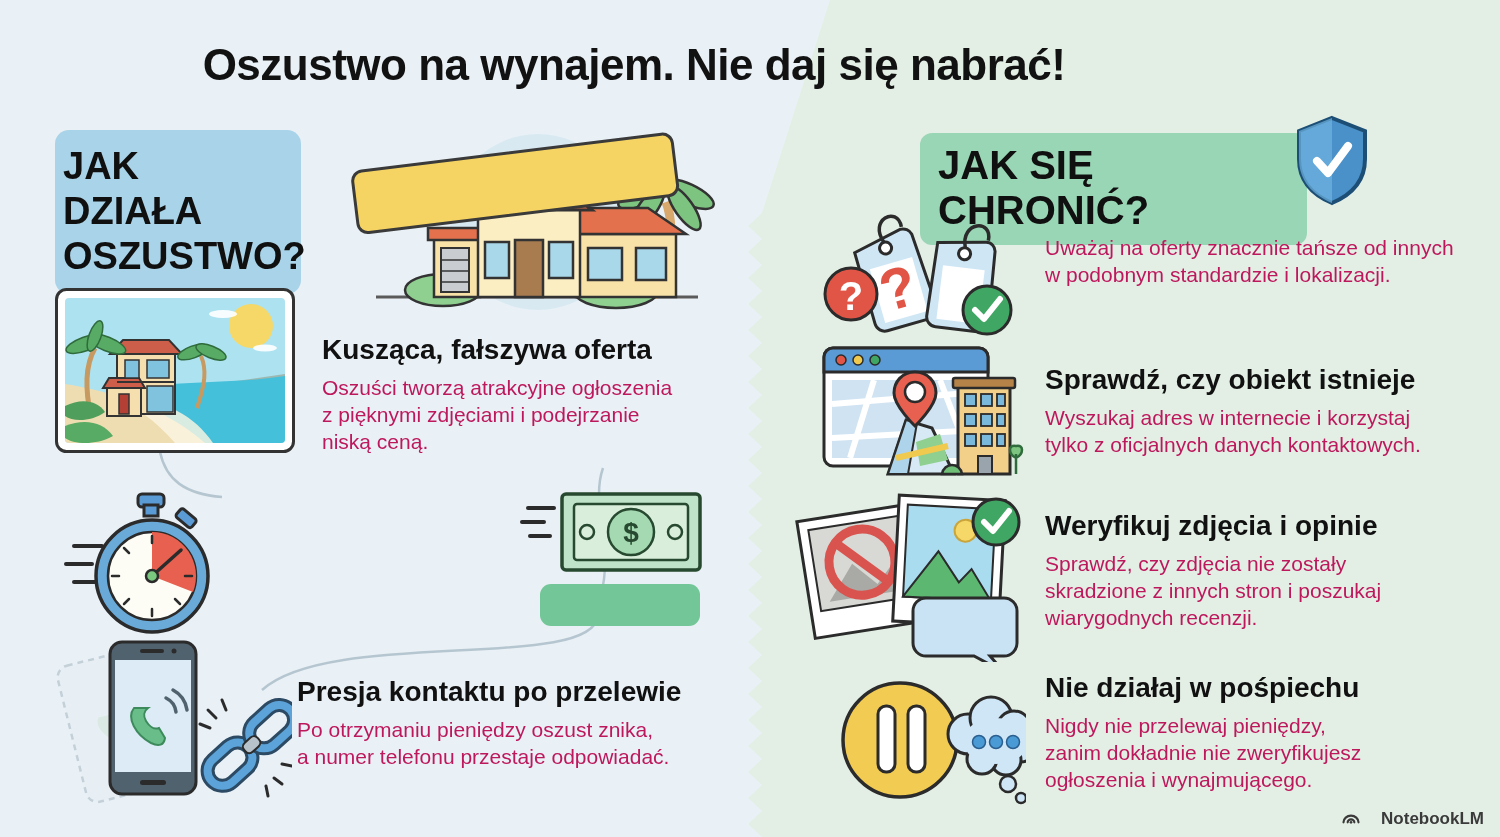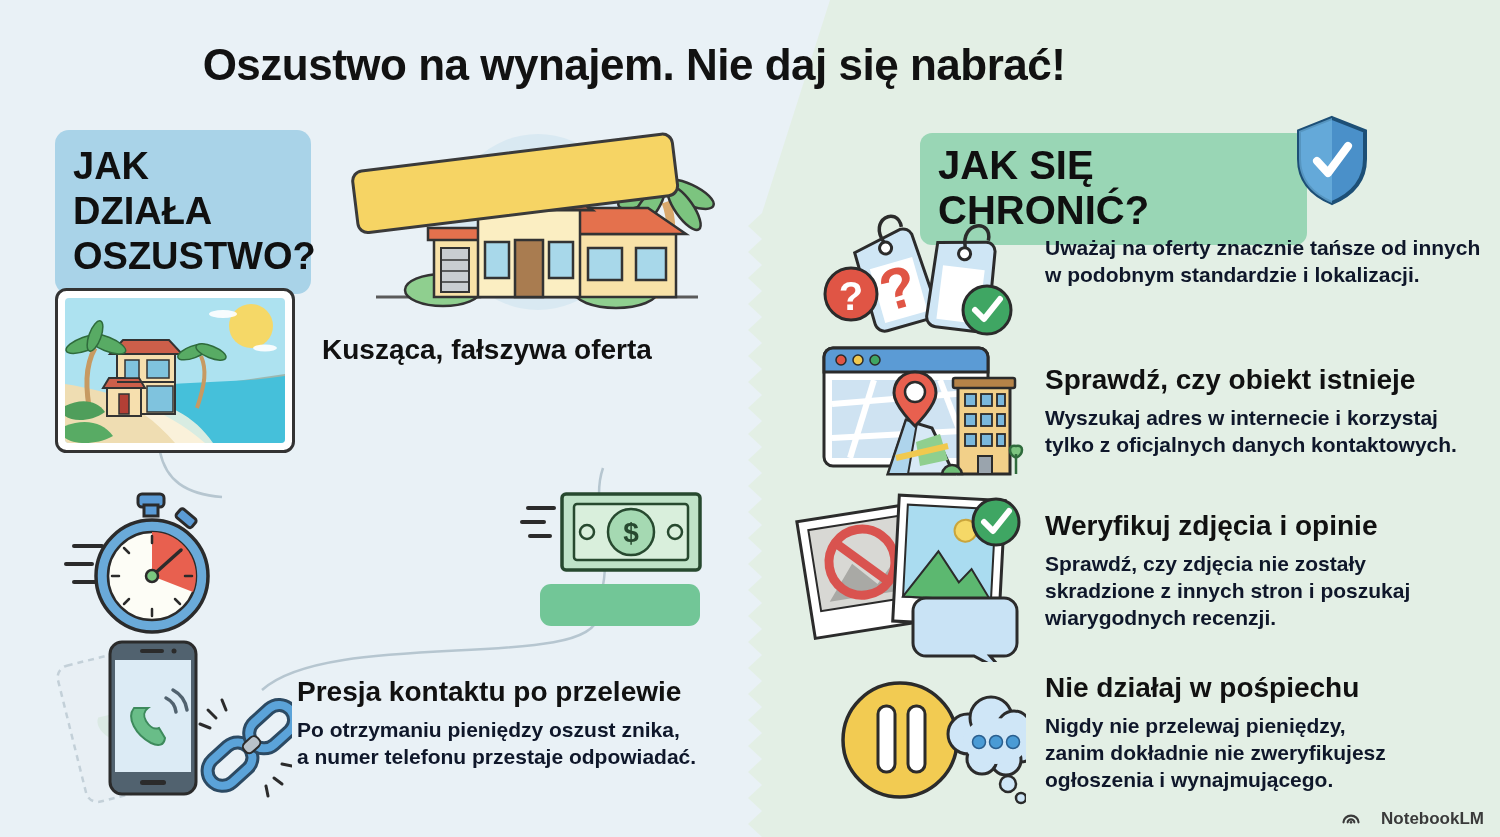--- a/index.html
+++ b/index.html
@@ -2,26 +2,26 @@
 <html><head>
 <meta charset="utf-8">
 <style>
   html,body{margin:0;padding:0;}
   body{font-family:"Liberation Sans", sans-serif;}
   .canvas{position:relative;width:1500px;height:837px;overflow:hidden;background:#e9f1f6;}
   .abs{position:absolute;}
   .pre{white-space:pre-line;}
   .bg-svg{position:absolute;left:0;top:0;pointer-events:none;}
   .title{left:0;top:40px;width:1268px;text-align:center;font-size:44px;font-weight:800;color:#121212;letter-spacing:-0.5px;}
-  .badge-left{left:55px;top:130px;width:224px;background:#a9d3e8;border-radius:14px;padding:14px 14px 16px 18px;
+  .badge-left{left:55px;top:130px;width:224px;background:#a9d3e8;border-radius:14px;padding:14px 14px 16px 8px;
     font-size:38px;font-weight:800;color:#101010;line-height:1.18;}
   .badge-right{left:920px;top:133px;width:340px;background:#99d6b5;border-radius:12px;padding:10px 29px 12px 18px;
     font-size:40px;font-weight:800;color:#101010;}
   .sec-head{font-size:28px;font-weight:800;color:#111;}
-  .sec-body{font-size:21px;color:#0f172a;line-height:1.29;margin-top:8px;font-weight:bold;}
+  .sec-body{font-size:21px;color:#be185d;line-height:1.29;margin-top:8px;}
   .textblock{position:absolute;}
   .footer{right:16px;bottom:8px;display:flex;align-items:center;gap:20px;color:#3a3a3a;
     font-size:17px;font-weight:700;}
   svg{display:block;}
 </style>
 </head>
 <body>
 
 <div class="canvas">
 
@@ -117,20 +117,23 @@
         <path d="M10,118 C26,110 42,112 50,124 C36,134 18,134 10,128 Z" fill="#4f9e5b"></path>
         <path d="M10,138 C30,130 48,134 58,148 C40,158 18,156 10,150 Z" fill="#58ab64"></path>
         <ellipse cx="168" cy="26" rx="14" ry="4" fill="#fff" opacity="0.9"></ellipse>
         <ellipse cx="210" cy="60" rx="12" ry="3.5" fill="#fff" opacity="0.9"></ellipse>
       </g>
     </svg>
   </div>
 
   <div class="textblock" style="left:322px;top:334px;">
     <div class="sec-head">Kusząca, fałszywa oferta</div>
+    <div class="sec-body pre">Oszuści tworzą atrakcyjne ogłoszenia
+z pięknymi zdjęciami i podejrzanie
+niską ceną.</div>
   </div>
 
   <div class="abs" style="left:62px;top:488px;">
     <svg width="160" height="150" viewBox="0 0 160 150" aria-hidden="true">
       <g stroke="#2b2b2b" stroke-width="4" stroke-linecap="round">
         <line x1="12" y1="58" x2="40" y2="58"></line>
         <line x1="4" y1="76" x2="30" y2="76"></line>
         <line x1="12" y1="94" x2="36" y2="94"></line>
       </g>
       <rect x="76" y="6" width="26" height="13" rx="4" fill="#5b9bd5" stroke="#2b2b2b" stroke-width="3"></rect>

